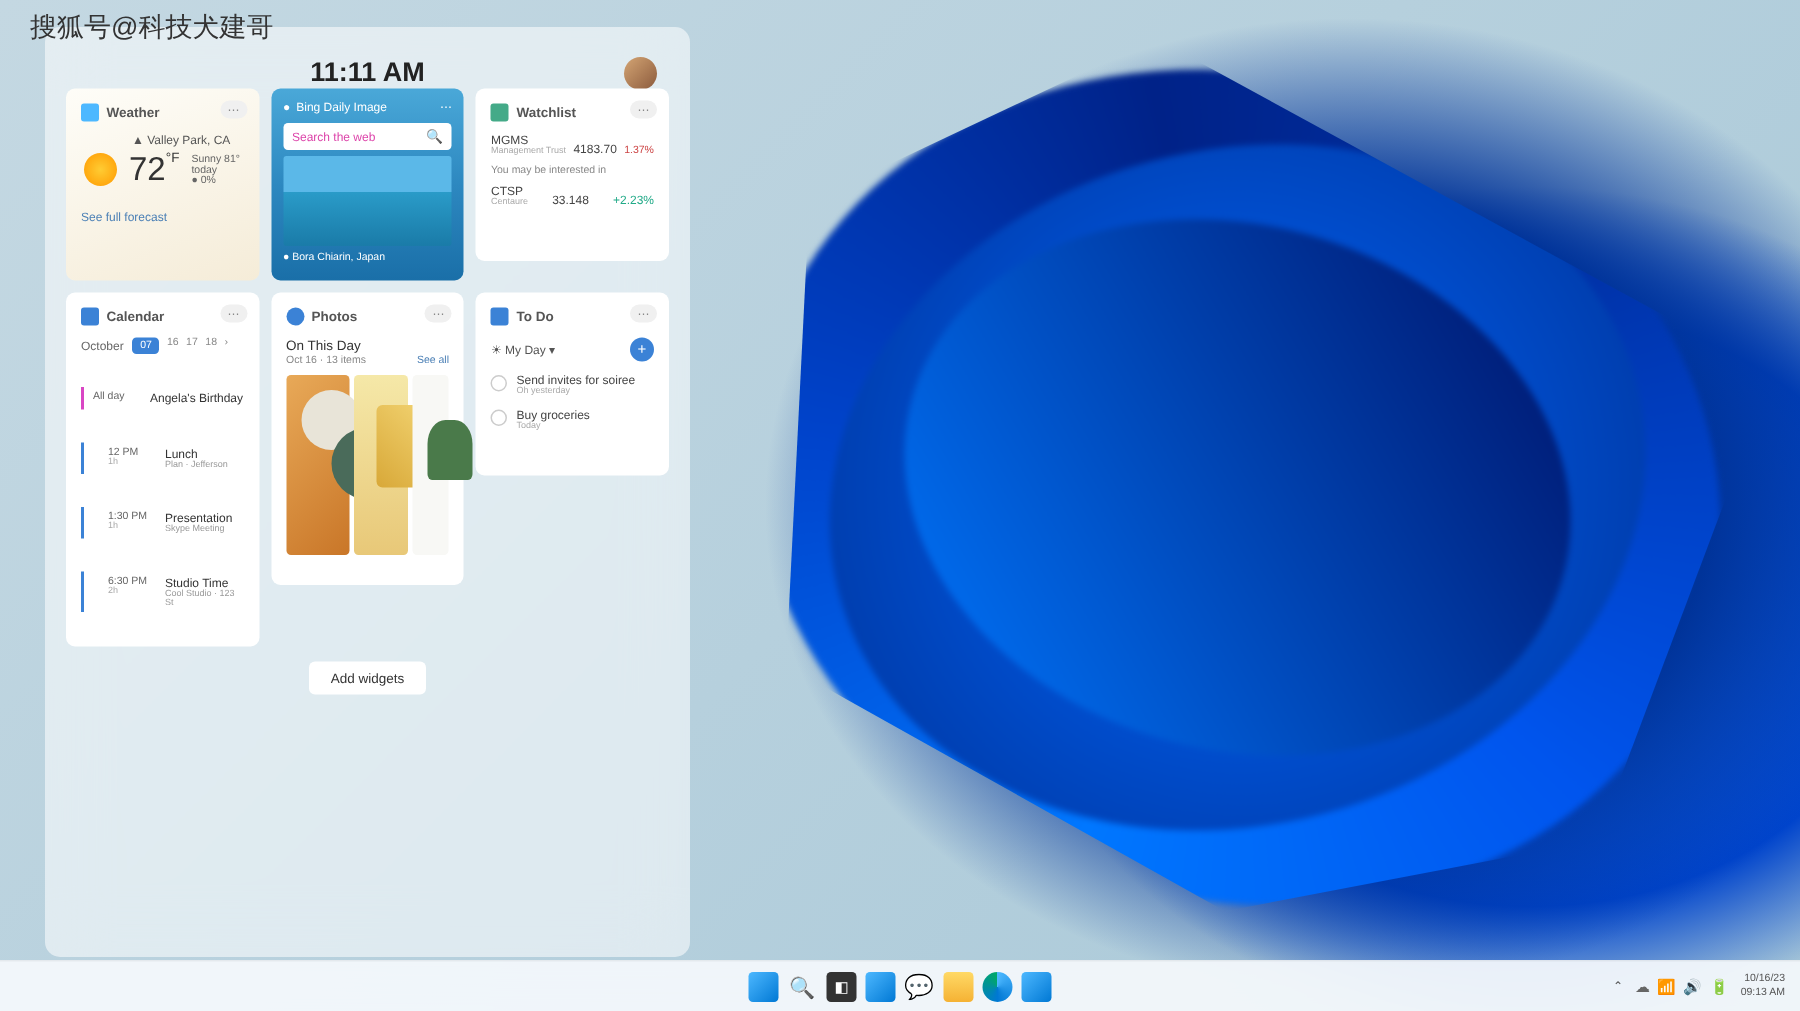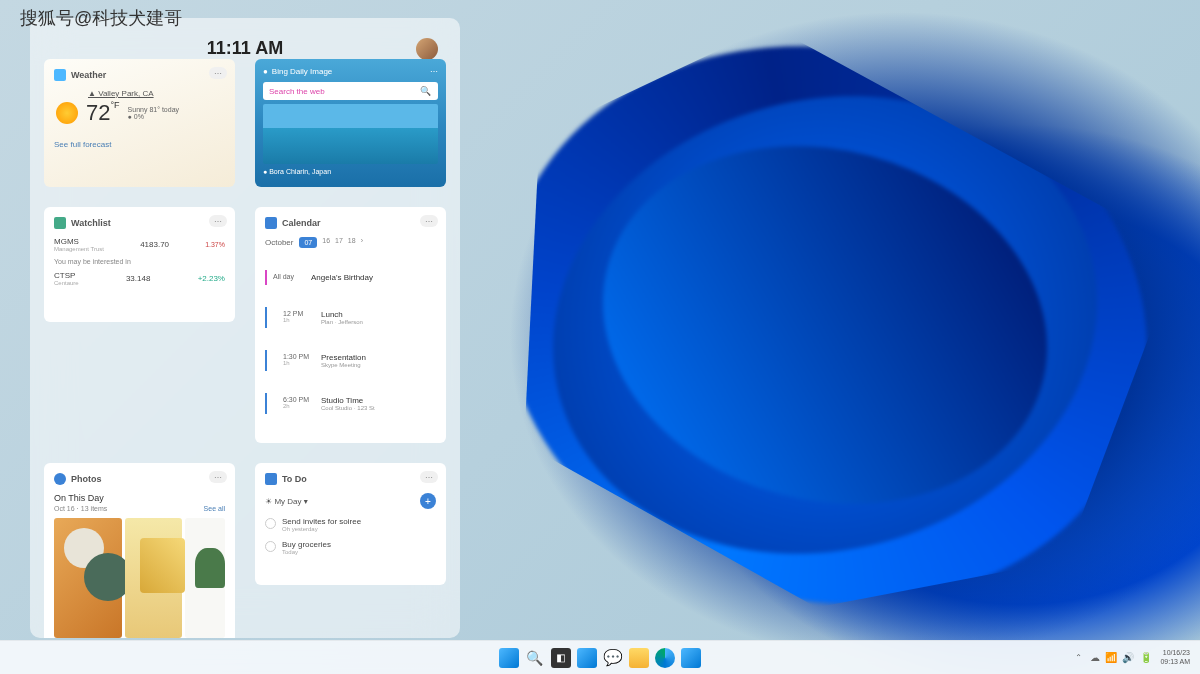--- a/index.html
+++ b/index.html
@@ -30,48 +30,48 @@
 
 .widgets-panel {
   position: absolute; left: 30px; top: 18px; width: 430px; height: 620px;
   background: rgba(255,255,255,0.55); backdrop-filter: blur(20px);
   border-radius: 10px; padding: 14px; overflow: hidden;
 }
 .panel-header { display: flex; justify-content: center; align-items: flex-start; position: relative; margin-bottom: 0; margin-top: 6px; }
 .panel-time { font-size: 18px; font-weight: 600; color: #222; }
 .avatar { position: absolute; right: 8px; top: 0; width: 22px; height: 22px; border-radius: 50%; background: linear-gradient(135deg,#d4a574,#8b5a3c); }
 
-.widgets-grid { display: grid; grid-template-columns: 1fr 1fr; gap: 20px; }
+.widgets-grid { display: grid; grid-template-columns: 1fr 1fr 1fr; gap: 8px; }
 .widget { background: #fff; border-radius: 6px; padding: 10px; font-size: 9px; color: #444; position: relative; }
 .widget-header { display: flex; align-items: center; gap: 5px; font-size: 9px; font-weight: 600; color: #555; margin-bottom: 8px; }
 .widget-menu { position: absolute; top: 8px; right: 8px; width: 18px; height: 12px; background: #f0f0f0; border-radius: 6px; display: flex; align-items: center; justify-content: center; font-size: 8px; color: #888; cursor: pointer; }
 .widget-icon { width: 12px; height: 12px; border-radius: 2px; }
 
 
 .weather { background: linear-gradient(160deg,#fefdf8,#f5ecd8); height: 128px; }
-.weather-loc { font-size: 8px; color: #555; margin-left: 34px; margin-top: 4px; text-decoration: underline; }
+.weather-loc { font-size: 8px; color: #555; margin-left: 34px; margin-top: 4px; }
 .weather-row { display: flex; align-items: center; gap: 8px; margin-top: 2px; }
 .sun { width: 22px; height: 22px; background: radial-gradient(circle,#ffcc33,#ff9900); border-radius: 50%; margin-left: 2px; }
 .temp { font-size: 22px; font-weight: 300; color: #333; }
 .temp-unit { font-size: 9px; vertical-align: top; }
 .weather-desc { font-size: 7px; color: #666; flex: 1; }
 .weather-link { color: #4a7fb5; font-size: 8px; margin-top: 14px; display: block; }
 
 
 .bing { background: linear-gradient(180deg,#4aa8d8 0%,#2d88c0 50%,#1a6fa8 100%); height: 128px; color: #fff; padding: 8px; }
 .bing-title { font-size: 8px; margin-bottom: 6px; display: flex; align-items: center; gap: 4px; }
 .bing-search { background: #fff; border-radius: 3px; height: 18px; display: flex; align-items: center; padding: 0 6px; margin-bottom: 4px; }
 .bing-search-text { color: #d4a; font-size: 8px; flex: 1; }
 .bing-mag { color: #888; font-size: 9px; }
 .bing-scene { height: 60px; background: linear-gradient(180deg,#5bb8e8 40%,#2a9bc8 40%,#1a7ba8 100%); border-radius: 2px; position: relative; }
 .bing-caption { font-size: 7px; margin-top: 4px; display: flex; align-items: center; gap: 3px; }
 
 
 .finance { height: 115px; }
-.fin-row { display: flex; justify-content: space-between; font-size: 8px; margin-top: 6px; align-items: center; }
+.fin-row { display: flex; justify-content: space-between; font-size: 8px; margin-top: 6px; align-items: flex-end; }
 .fin-change-up { color: #2a8; }
 .fin-change-down { color: #c44; font-size: 7px; }
 .fin-note { font-size: 7px; color: #888; margin-top: 6px; }
 
 
 .calendar { height: 236px; }
 .cal-month-row { display: flex; align-items: center; gap: 6px; margin-bottom: 6px; }
 .cal-month { font-size: 8px; color: #666; }
 .cal-days { display: flex; gap: 5px; font-size: 7px; color: #888; }
 .cal-day-sel { background: #3b82d6; color: #fff; border-radius: 3px; padding: 2px 5px; }

